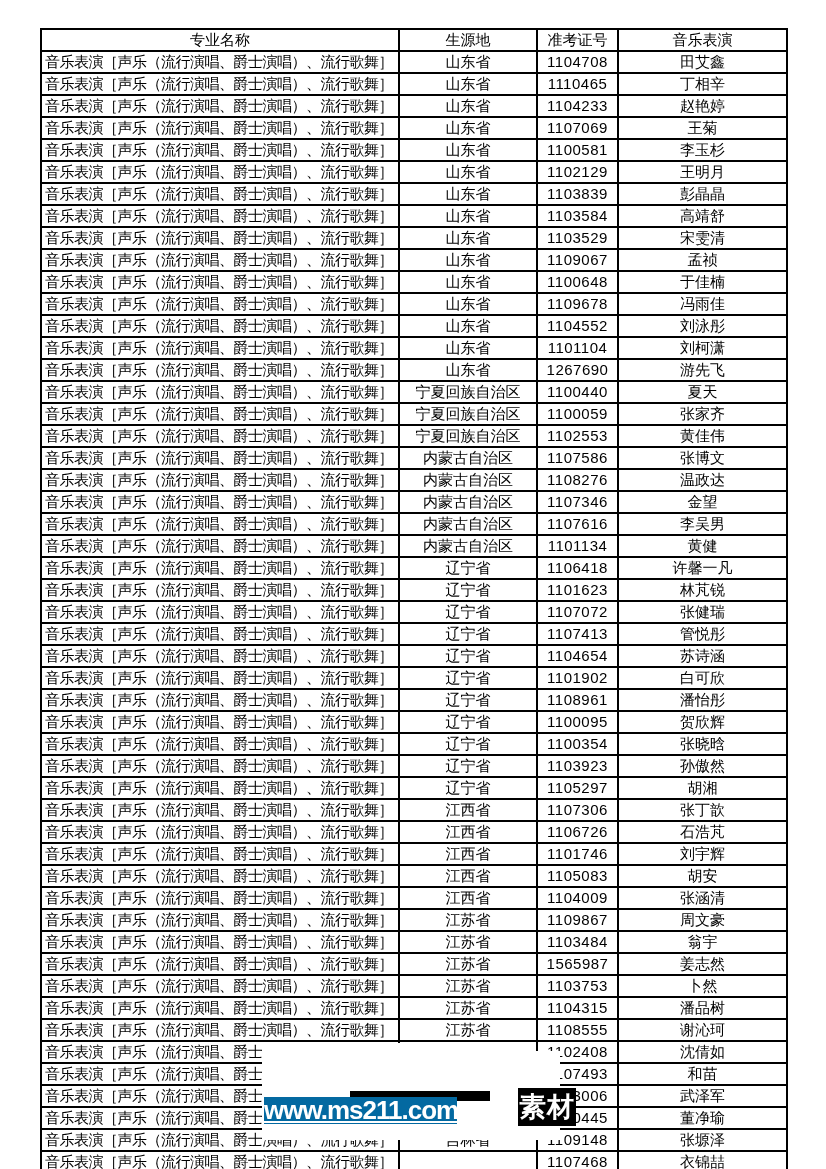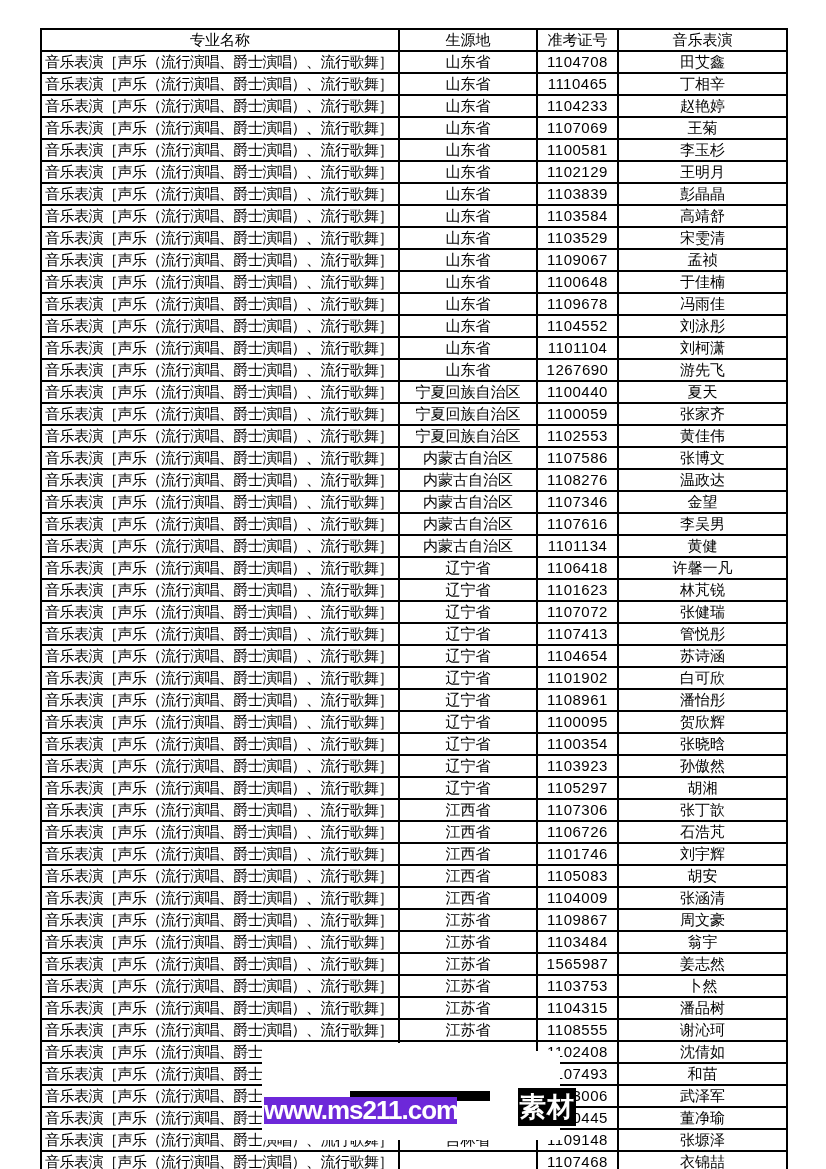--- a/index.html
+++ b/index.html
@@ -49,28 +49,29 @@
   
   .mask { position: absolute; background: #ffffff; }
   .mask-a { left: 262px; top: 1051px; width: 298px; height: 89px; }
   .mask-b { left: 262px; top: 1043px; width: 253px; height: 12px; }
 
   
   .wm-bump { position: absolute; left: 350px; top: 1091px; width: 140px; height: 10px; background: #000; }
   .wm-band {
     position: absolute;
     left: 264px; top: 1097px; width: 193px; height: 27px;
-    background: #6d28d9;
+    background: #0369a1;
     color: #fff;
     font-family: "Liberation Sans", "DejaVu Sans", sans-serif;
     font-weight: bold;
     font-size: 26px;
     line-height: 26px;
     text-align: center;
     letter-spacing: -1px;
+    text-decoration: underline;
   }
   .wm-label {
     position: absolute;
     left: 503px; top: 1088px; width: 58px; height: 38px;
     background: #000;
     color: #fff;
     font-weight: bold;
     font-size: 27px;
     line-height: 38px;
     text-align: center;

